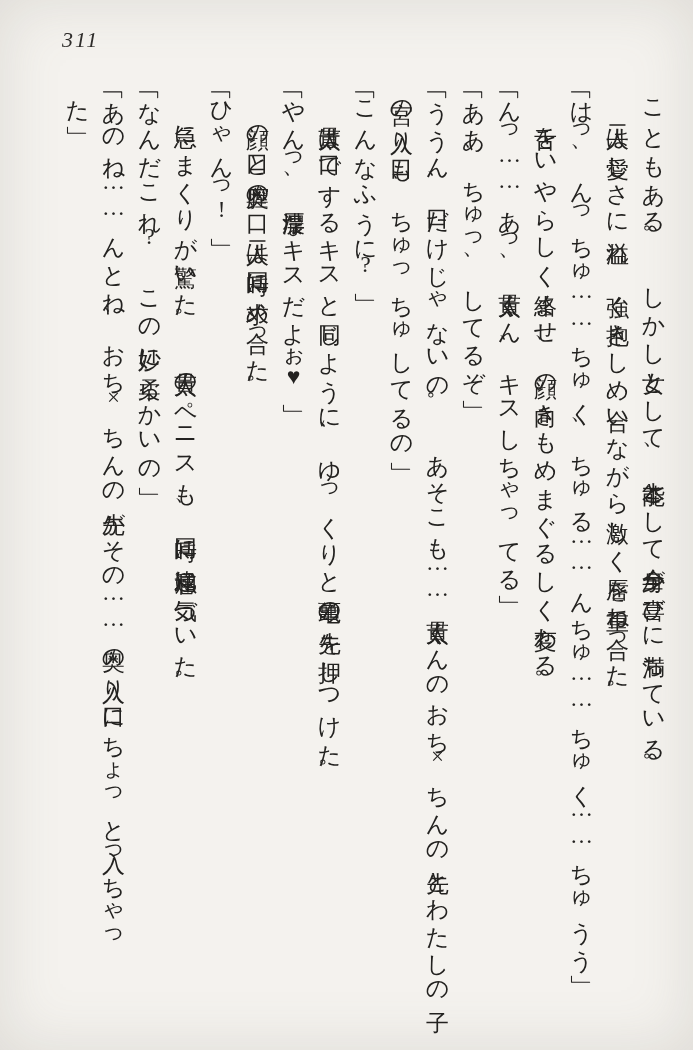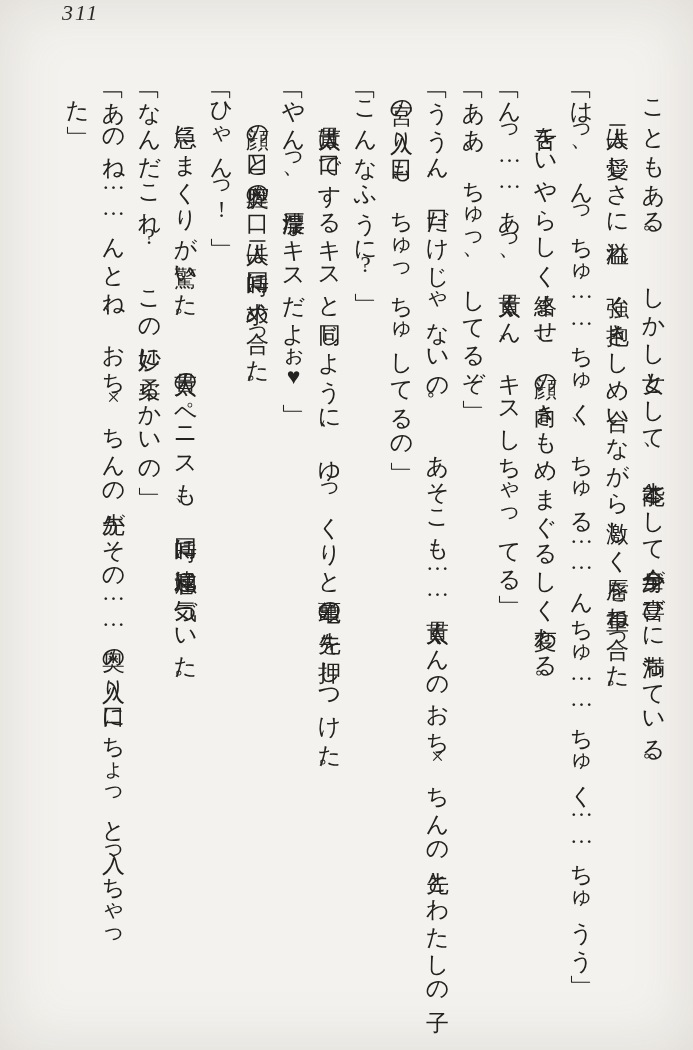--- a/index.html
+++ b/index.html
@@ -16,21 +16,21 @@
     position: relative;
     width: 693px;
     height: 1050px;
     overflow: hidden;
     background: #f4f2ee;
     
     box-shadow: inset 0 0 60px rgba(120,115,108,0.18);
   }
   .page-number {
     position: absolute;
-    top: 0;
+    top: 27px;
     left: 62px;
     font-size: 22px;
     font-style: italic;
     letter-spacing: 2px;
     color: #2e2c2a;
   }
   .text-block {
     position: absolute;
     top: 84px;
     right: 22px;

